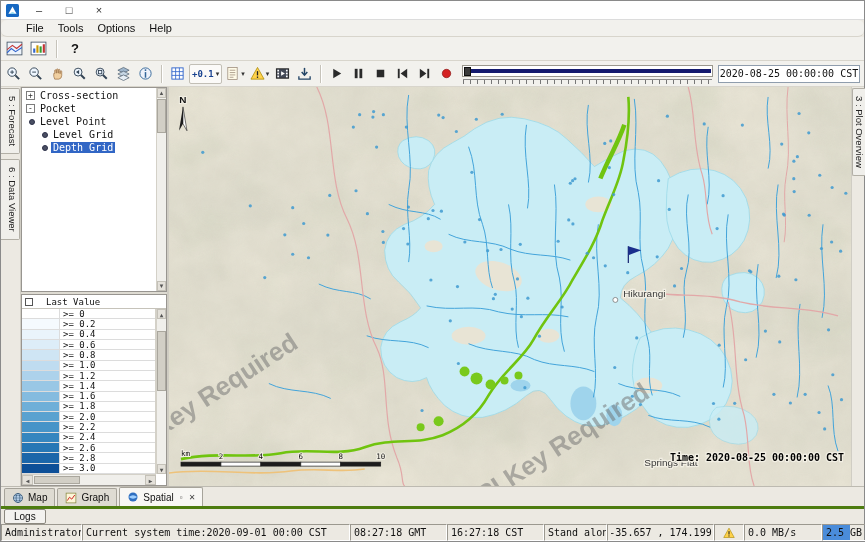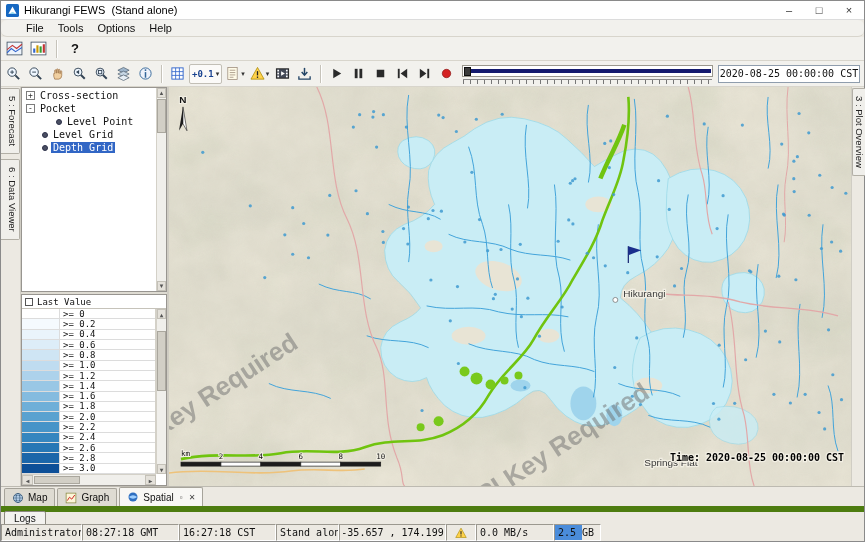--- a/index.html
+++ b/index.html
@@ -61,40 +61,40 @@
   .sb-btn{height:10px;font-size:6px;display:flex;align-items:center;justify-content:center;color:#555;background:#e4e1da;border:1px solid #c4c1b8;flex:0 0 auto;}
   .sb-track{flex:1;position:relative;}
   .sb-thumb{position:absolute;left:0;right:0;top:1px;height:34px;background:#d2cfc6;border:1px solid #aaa79e;}
   .hscroll{height:11px;background:#f0efeb;border-top:1px solid #d4d1c8;display:flex;flex:0 0 auto;margin-right:10px;}
   .hscroll .sb-btn{width:11px;height:100%;}
   .hscroll .sb-track{position:relative;}
   .hscroll .sb-thumb{top:1px;bottom:1px;left:1px;height:auto;width:46px;}
 
   .splitter-h{height:2px;background:#dedbd2;flex:0 0 auto;}
   .legend-pane{flex:1;background:#fff;border:1px solid #989590;display:flex;flex-direction:column;position:relative;font-family:"DejaVu Sans Mono",monospace;font-size:9px;min-height:0;}
-  .legend-header{height:14px;display:flex;align-items:center;gap:4px;padding-left:3px;border-bottom:1px solid #c6c3ba;flex:0 0 auto;}
+  .legend-header{height:14px;display:flex;align-items:center;gap:13px;padding-left:3px;border-bottom:1px solid #c6c3ba;flex:0 0 auto;}
   .cb{width:8px;height:8px;border:1px solid #555;background:#fff;flex:0 0 auto;}
   .legend-body{flex:1;display:flex;min-height:0;}
   .legend-list{flex:1;display:flex;flex-direction:column;border-right:1px solid #d4d1c8;min-width:0;}
   .legend-row{flex:1;display:flex;border-bottom:1px solid #dcdcdc;min-height:0;}
   .swatch{width:38px;border-right:1px solid #dcdcdc;flex:0 0 auto;}
   .legend-label{padding:0 3px;display:flex;align-items:center;white-space:nowrap;}
   .legend-vscroll{width:10px;background:#f0efeb;display:flex;flex-direction:column;flex:0 0 auto;}
   .legend-vscroll .sb-thumb{height:60px;top:12px;}
 
   .map-pane{flex:1;position:relative;background:#e7e3d4;overflow:hidden;min-width:0;}
   .map-pane svg{position:absolute;inset:0;width:100%;height:100%;display:block;}
 
   
   .bottom-tabs{height:20px;background:#ece9e2;border-top:1px solid #bdbab1;display:flex;align-items:flex-end;gap:2px;padding-left:3px;flex:0 0 auto;}
   .btab{height:18px;display:flex;align-items:center;gap:4px;padding:0 7px;background:#dedbd2;border:1px solid #a6a39a;border-bottom:none;border-radius:2px 2px 0 0;font-size:10px;}
   .btab.active{background:#f8f7f4;height:19px;}
   .btab svg{width:12px;height:12px;display:block;}
   .btab .mini{font-size:8px;color:#444;margin-left:2px;}
-  .logs-row{height:18px;background:#ece9e2;border-top:6px solid #4d7c0f;display:flex;align-items:center;padding:1px 3px;flex:0 0 auto;}
+  .logs-row{height:18px;background:#ece9e2;border-top:3px solid #4d7c0f;display:flex;align-items:center;padding:1px 3px;flex:0 0 auto;}
   .logs-btn{height:15px;padding:0 9px;background:#f3f2ef;border:1px solid #8b887f;border-radius:2px;font-size:10px;display:flex;align-items:center;}
 
   .statusbar{height:17px;background:#ece9e2;display:flex;font-family:"DejaVu Sans Mono",monospace;font-size:10px;flex:0 0 auto;}
   .status-cell{border:1px solid;border-color:#9b988f #ffffff #ffffff #9b988f;display:flex;align-items:center;padding:0 3px;white-space:nowrap;overflow:hidden;position:relative;flex:0 0 auto;}
   .status-cell .ico svg{width:12px;height:12px;display:block;margin:0 auto;}
   .mem-fill{position:absolute;left:0;top:0;bottom:0;background:#2e7bd8;opacity:.85;}
   .mem-text{position:relative;z-index:1;}
   .ico{display:inline-flex;}
 </style>
 </head>
@@ -103,21 +103,20 @@
 <div class="window">
 
   <div class="titlebar">
     <span class="ico">
         <svg viewBox="0 0 16 16">
           <rect width="16" height="16" rx="2" fill="#1668c2"></rect>
           <path d="M3 12 L8 3 L13 12 Z" fill="#fff"></path>
           <path d="M5 12 Q8 8.5 11 12 Z" fill="#7fd4f0"></path>
         </svg>
       </span>
-    <span class="title-text">Hikurangi FEWS  (Stand alone)</span>
     <div class="win-controls">
       <span class="win-btn">–</span>
       <span class="win-btn">□</span>
       <span class="win-btn">×</span>
     </div>
   </div>
 
   <div class="menubar">
       <span class="menu-item">File</span>
       <span class="menu-item">Tools</span>
@@ -345,21 +344,21 @@
       <div class="tree-pane">
         <div class="tree" id="tree">
             <div class="tree-row" style="padding-left: 3px;">
               <span class="expander">+</span>
               <span class="tree-label">Cross-section</span>
             </div>
             <div class="tree-row" style="padding-left: 3px;">
               <span class="expander">-</span>
               <span class="tree-label">Pocket</span>
             </div>
-            <div class="tree-row" style="padding-left: 33px;">
+            <div class="tree-row" style="padding-left: 6px;">
               <span class="bullet"></span>
               <span class="tree-label">Level Point</span>
             </div>
             <div class="tree-row" style="padding-left: 19px;">
               <span class="bullet"></span>
               <span class="tree-label">Level Grid</span>
             </div>
             <div class="tree-row selected" style="padding-left: 19px;">
               <span class="bullet"></span>
               <span class="tree-label">Depth Grid</span>
@@ -756,20 +755,23 @@
     </div>
 
   <div class="logs-row">
     <span class="logs-btn">Logs</span>
   </div>
 
   <div class="statusbar" id="statusbar">
       <div class="status-cell" style="width: 81px;">
         <span class="mem-text">Administrator</span>
       </div>
+      <div class="status-cell" style="width: 268px;">
+        <span class="mem-text">Current system time:2020-09-01 00:00 CST</span>
+      </div>
       <div class="status-cell" style="width: 97px;">
         <span class="mem-text">08:27:18 GMT</span>
       </div>
       <div class="status-cell" style="width: 97px;">
         <span class="mem-text">16:27:18 CST</span>
       </div>
       <div class="status-cell" style="width: 63px;">
         <span class="mem-text">Stand alone</span>
       </div>
       <div class="status-cell" style="width: 107px; justify-content: center;">

